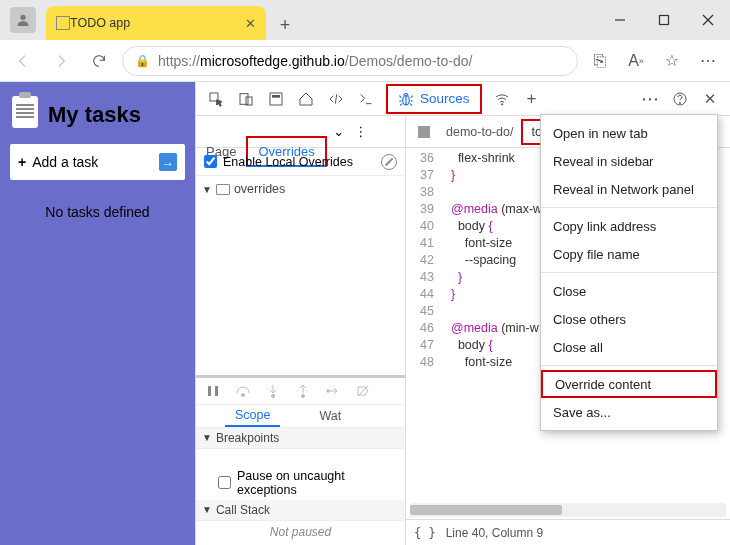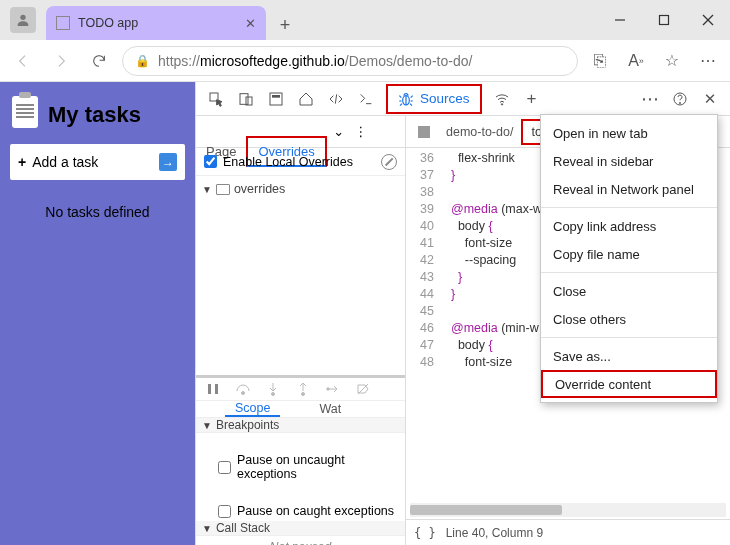--- a/index.html
+++ b/index.html
@@ -3,21 +3,21 @@
 <meta charset="utf-8">
 <style>
   * { box-sizing: border-box; margin: 0; padding: 0; font-family: "Segoe UI", Arial, sans-serif; }
   body { width: 730px; height: 545px; background: #f3f3f3; overflow: hidden; position: relative; }
 
   
   .titlebar { height: 40px; background: #e8e8e8; display: flex; align-items: center; }
   .avatar { width: 26px; height: 26px; background: #c9c9c9; border-radius: 4px; margin: 0 10px; display:flex;align-items:center;justify-content:center;}
   .avatar svg { width: 16px; height: 16px; fill:#777;}
   .tab-strip { display: flex; align-items: flex-end; height: 100%; }
-  .browser-tab { background: #c4b5fd; border-radius: 8px 8px 0 0; height: 34px; min-width: 220px; display: flex; align-items: center; padding: 0 10px; gap: 8px; font-size: 12.5px; color:#333;}
+  .browser-tab { background: #fde047; border-radius: 8px 8px 0 0; height: 34px; min-width: 220px; display: flex; align-items: center; padding: 0 10px; font-size: 12.5px; color:#333;}
   .browser-tab .favicon { width:14px;height:14px;border:1px solid #888;}
   .browser-tab .tab-close { margin-left: auto; font-size: 13px; color:#555; cursor:pointer;}
   .new-tab-btn { width: 30px; height: 30px; display:flex; align-items:center; justify-content:center; font-size:18px; color:#555; cursor:pointer; margin-left:4px;}
   .window-controls { margin-left: auto; display:flex; }
   .wc-btn { width: 44px; height: 40px; display:flex; align-items:center; justify-content:center; cursor:pointer; }
   .wc-btn svg { width:12px; height:12px; stroke:#333; fill:none; stroke-width:1.2;}
 
   
   .addrbar { height: 42px; background: #fff; display:flex; align-items:center; padding: 0 8px; gap:8px; border-bottom:1px solid #e0e0e0;}
   .nav-btn { width:30px; height:30px; display:flex; align-items:center; justify-content:center; color:#555; cursor:pointer;}
@@ -346,24 +346,20 @@
             <div class="dtab active">Scope</div>
             <div class="dtab">Wat</div>
           </div>
           <div class="section-hdr">
               <span class="tri">▼</span>
               <span>Breakpoints</span>
             </div>
           <div class="chk-row">
               <input type="checkbox" style="">
               <span>Pause on uncaught exceptions</span>
-            </div>
-          <div class="chk-row">
-              <input type="checkbox" style="">
-              <span>Pause on caught exceptions</span>
             </div>
           <div class="section-hdr">
               <span class="tri">▼</span>
               <span>Call Stack</span>
             </div>
           <div class="not-paused">Not paused</div>
         </div>
       </div>
 
       <div class="editor">
@@ -414,16 +410,17 @@
 <div class="ctx-menu" id="ctx">
     <div class="ctx-item">Open in new tab</div>
     <div class="ctx-item">Reveal in sidebar</div>
     <div class="ctx-item">Reveal in Network panel</div>
     <div class="ctx-sep"></div>
     <div class="ctx-item">Copy link address</div>
     <div class="ctx-item">Copy file name</div>
     <div class="ctx-sep"></div>
     <div class="ctx-item">Close</div>
     <div class="ctx-item">Close others</div>
+    <div class="ctx-item">Close all</div>
     <div class="ctx-sep"></div>
+    <div class="ctx-item red-box">Override content</div>
     <div class="ctx-item">Save as...</div>
-    <div class="ctx-item red-box">Override content</div>
   </div>
 
 </body></html>

